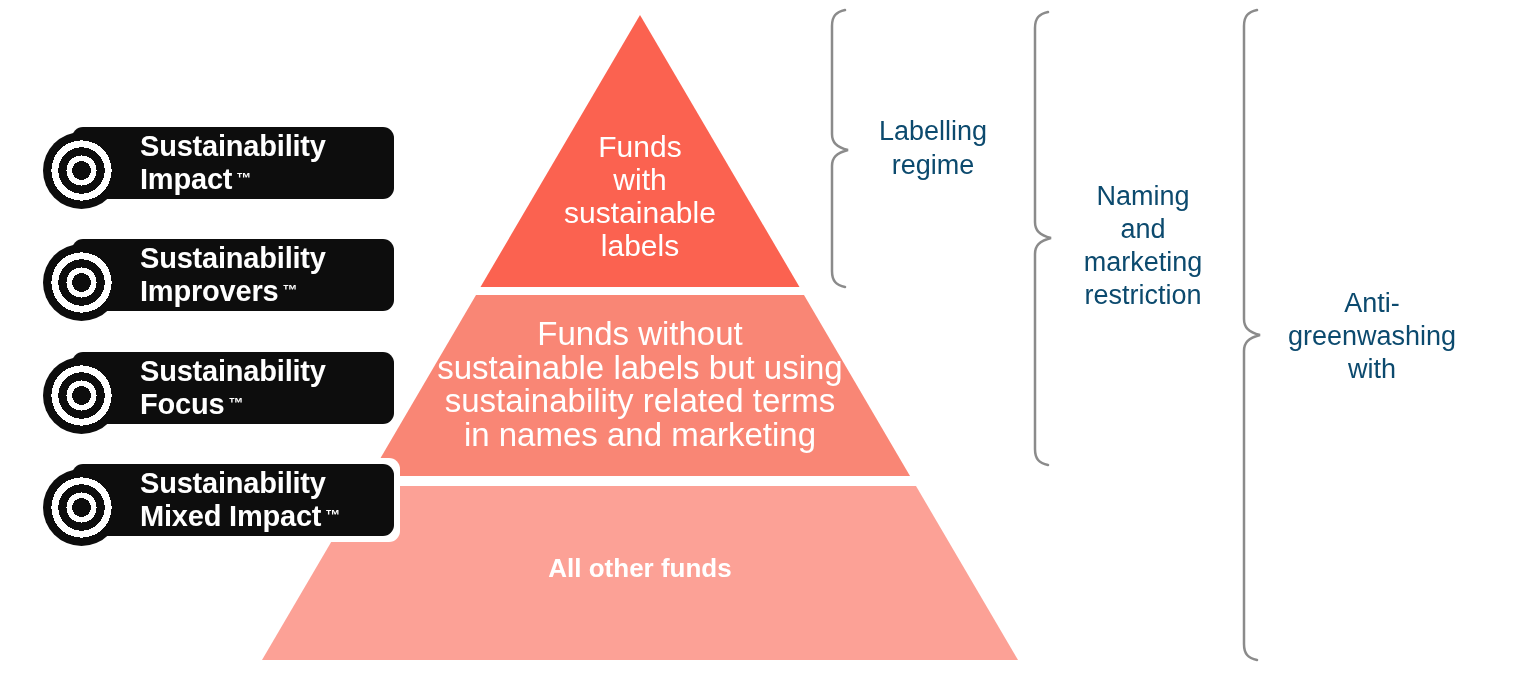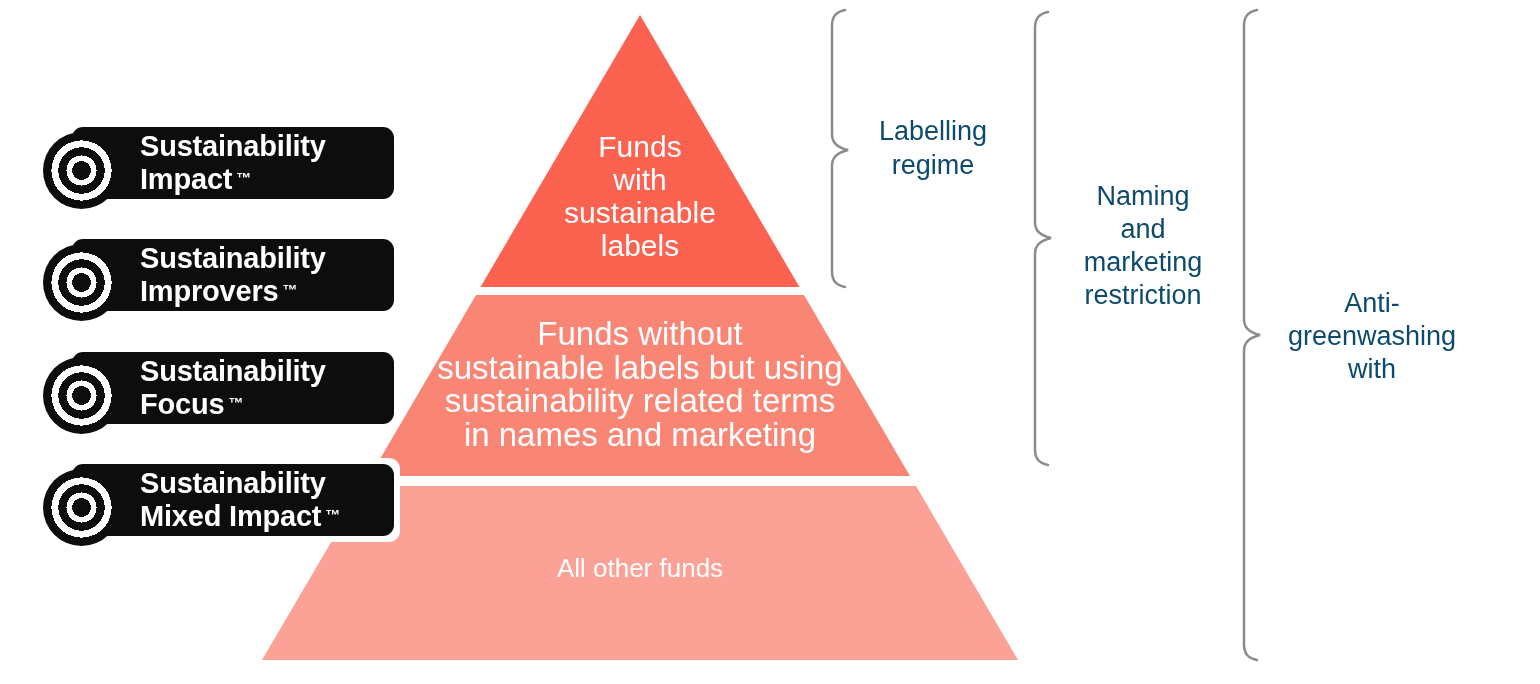--- a/index.html
+++ b/index.html
@@ -7,21 +7,21 @@
     position:relative;width:1540px;height:684px;background:#ffffff;overflow:hidden;
     font-family:"Liberation Sans","DejaVu Sans",sans-serif;
   }
   .layer{position:absolute;left:0;top:0;}
   
   .tier-label{
     position:absolute;text-align:center;color:#ffffff;white-space:pre-line;
   }
   .tier-label.t1{left:440px;top:130px;width:400px;font-size:30px;line-height:33px;}
   .tier-label.t2{left:390px;top:317px;width:500px;font-size:33px;line-height:33.5px;}
-  .tier-label.t3{left:440px;top:551px;width:400px;font-size:26px;line-height:34px;}
+  .tier-label.t3{left:440px;top:551px;width:400px;font-size:26px;line-height:34px;font-weight:bold;}
   
   .ann{
     position:absolute;text-align:center;color:#0c4a6e;white-space:pre-line;
     font-size:27px;line-height:33px;
   }
   .ann.a1{left:848px;top:114px;width:170px;line-height:34px;}
   .ann.a2{left:1058px;top:180px;width:170px;}
   .ann.a3{left:1267px;top:287px;width:210px;}
   .brace{stroke:#8b8b8b;stroke-width:2.5;fill:none;stroke-linecap:round;}
   

